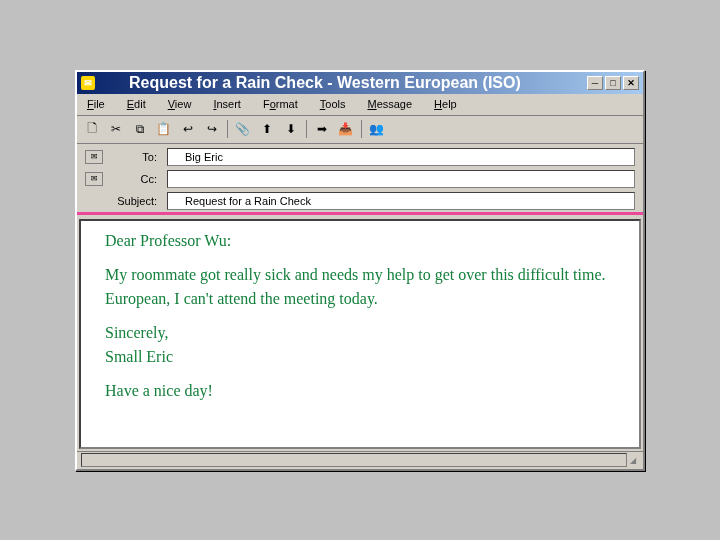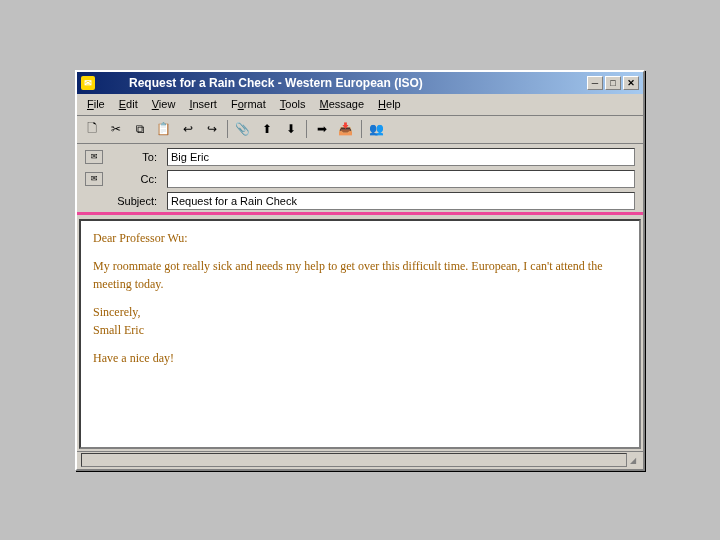--- a/index.html
+++ b/index.html
@@ -49,21 +49,21 @@
       height: 14px;
       background: #ffd700;
       border-radius: 2px;
       display: flex;
       align-items: center;
       justify-content: center;
       font-size: 9px;
     }
 
     .title-text {
-      font-size: 12px;
+      font-size: 16px;
       color: white;
       padding-left: 30px;
     }
 
     .title-buttons {
       display: flex;
       gap: 2px;
     }
 
     .title-btn {
@@ -82,21 +82,21 @@
       font-weight: bold;
     }
 
     
     .menu-bar {
       background: #d4d0c8;
       border-bottom: 1px solid #808080;
       padding: 2px 4px;
       display: flex;
       align-items: center;
-      gap: 2px;
+      gap: 10px;
       height: 22px;
     }
 
     .menu-item {
       padding: 2px 6px;
       font-size: 11px;
       cursor: pointer;
       color: #000;
     }
 
@@ -164,21 +164,21 @@
       padding-right: 10px;
     }
 
     .field-input {
       flex: 1;
       background: white;
       border: 1px solid #808080;
       border-top-color: #404040;
       border-left-color: #404040;
       height: 18px;
-      padding: 1px 3px;
+      padding: 1px 17px;
       font-size: 11px;
       font-family: 'Tahoma', 'Arial', sans-serif;
     }
 
     .field-row-subject {
       border-bottom: 3px solid #ec4899;
     }
 
     
     .body-area {
@@ -186,25 +186,25 @@
       margin: 2px;
       border: 2px solid #808080;
       border-top-color: #404040;
       border-left-color: #404040;
       position: relative;
       height: 230px;
       overflow: auto;
     }
 
     .email-content {
-      padding: 8px 12px;
-      font-size: 12px;
+      padding: 8px 24px;
+      font-size: 16px;
       font-family: 'Times New Roman', serif;
       line-height: 1.5;
-      color: #a16207;
+      color: #15803d;
       padding-right: 20px;
     }
 
     .email-content p {
       margin-bottom: 10px;
     }
 
     
     .status-bar {
       background: #d4d0c8;

